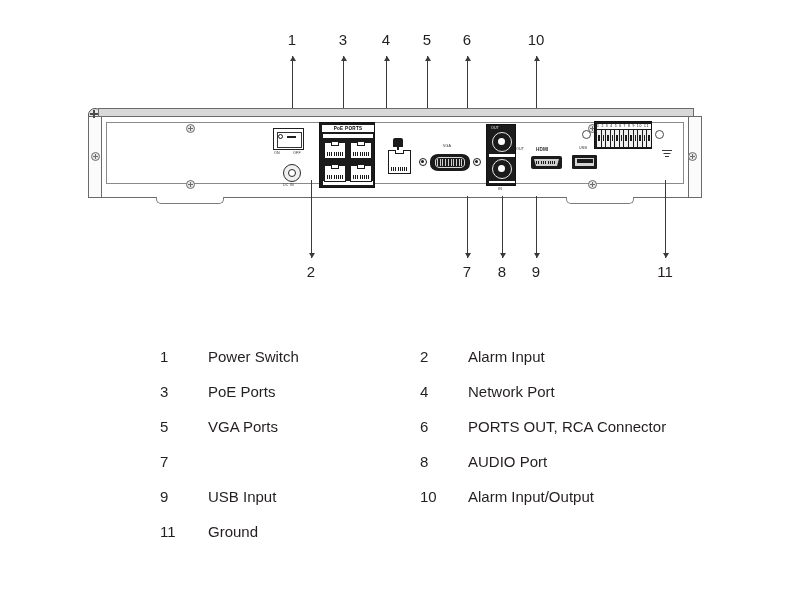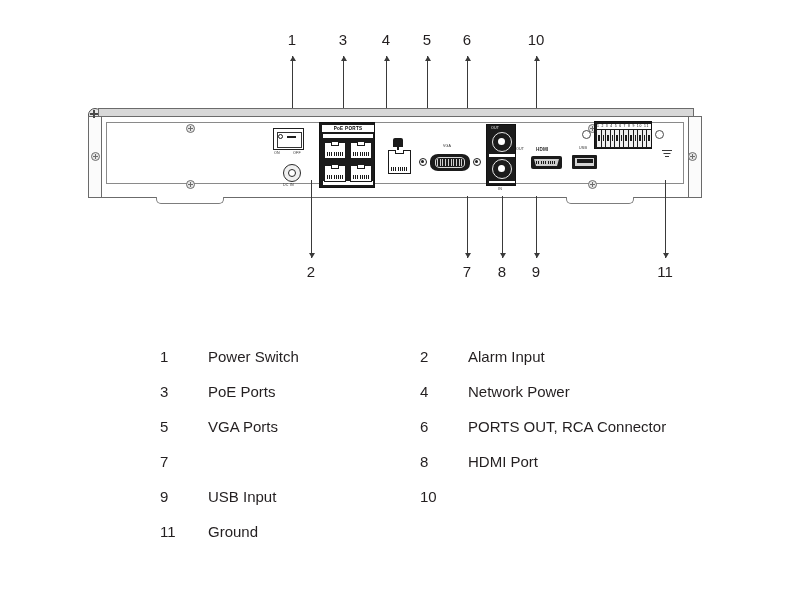--- a/index.html
+++ b/index.html
@@ -653,49 +653,50 @@
         <div class="legend-text">Alarm Input</div>
       </div>
     </div>
     <div class="legend-row">
       <div class="legend-cell">
         <div class="legend-idx">3</div>
         <div class="legend-text">PoE Ports</div>
       </div>
       <div class="legend-cell">
         <div class="legend-idx">4</div>
-        <div class="legend-text">Network Power</div>
+        <div class="legend-text">Network Port</div>
       </div>
     </div>
     <div class="legend-row">
       <div class="legend-cell">
         <div class="legend-idx">5</div>
         <div class="legend-text">VGA Ports</div>
       </div>
       <div class="legend-cell">
         <div class="legend-idx">6</div>
         <div class="legend-text">PORTS OUT, RCA Connector</div>
       </div>
     </div>
     <div class="legend-row">
       <div class="legend-cell">
         <div class="legend-idx">7</div>
       </div>
       <div class="legend-cell">
         <div class="legend-idx">8</div>
-        <div class="legend-text">HDMI Port</div>
+        <div class="legend-text">AUDIO Port</div>
       </div>
     </div>
     <div class="legend-row">
       <div class="legend-cell">
         <div class="legend-idx">9</div>
         <div class="legend-text">USB Input</div>
       </div>
       <div class="legend-cell">
         <div class="legend-idx">10</div>
+        <div class="legend-text">Alarm Input/Output</div>
       </div>
     </div>
     <div class="legend-row">
       <div class="legend-cell">
         <div class="legend-idx">11</div>
         <div class="legend-text">Ground</div>
       </div>
       <div class="legend-cell">
         <div class="legend-idx"></div>
         <div class="legend-text"></div>

